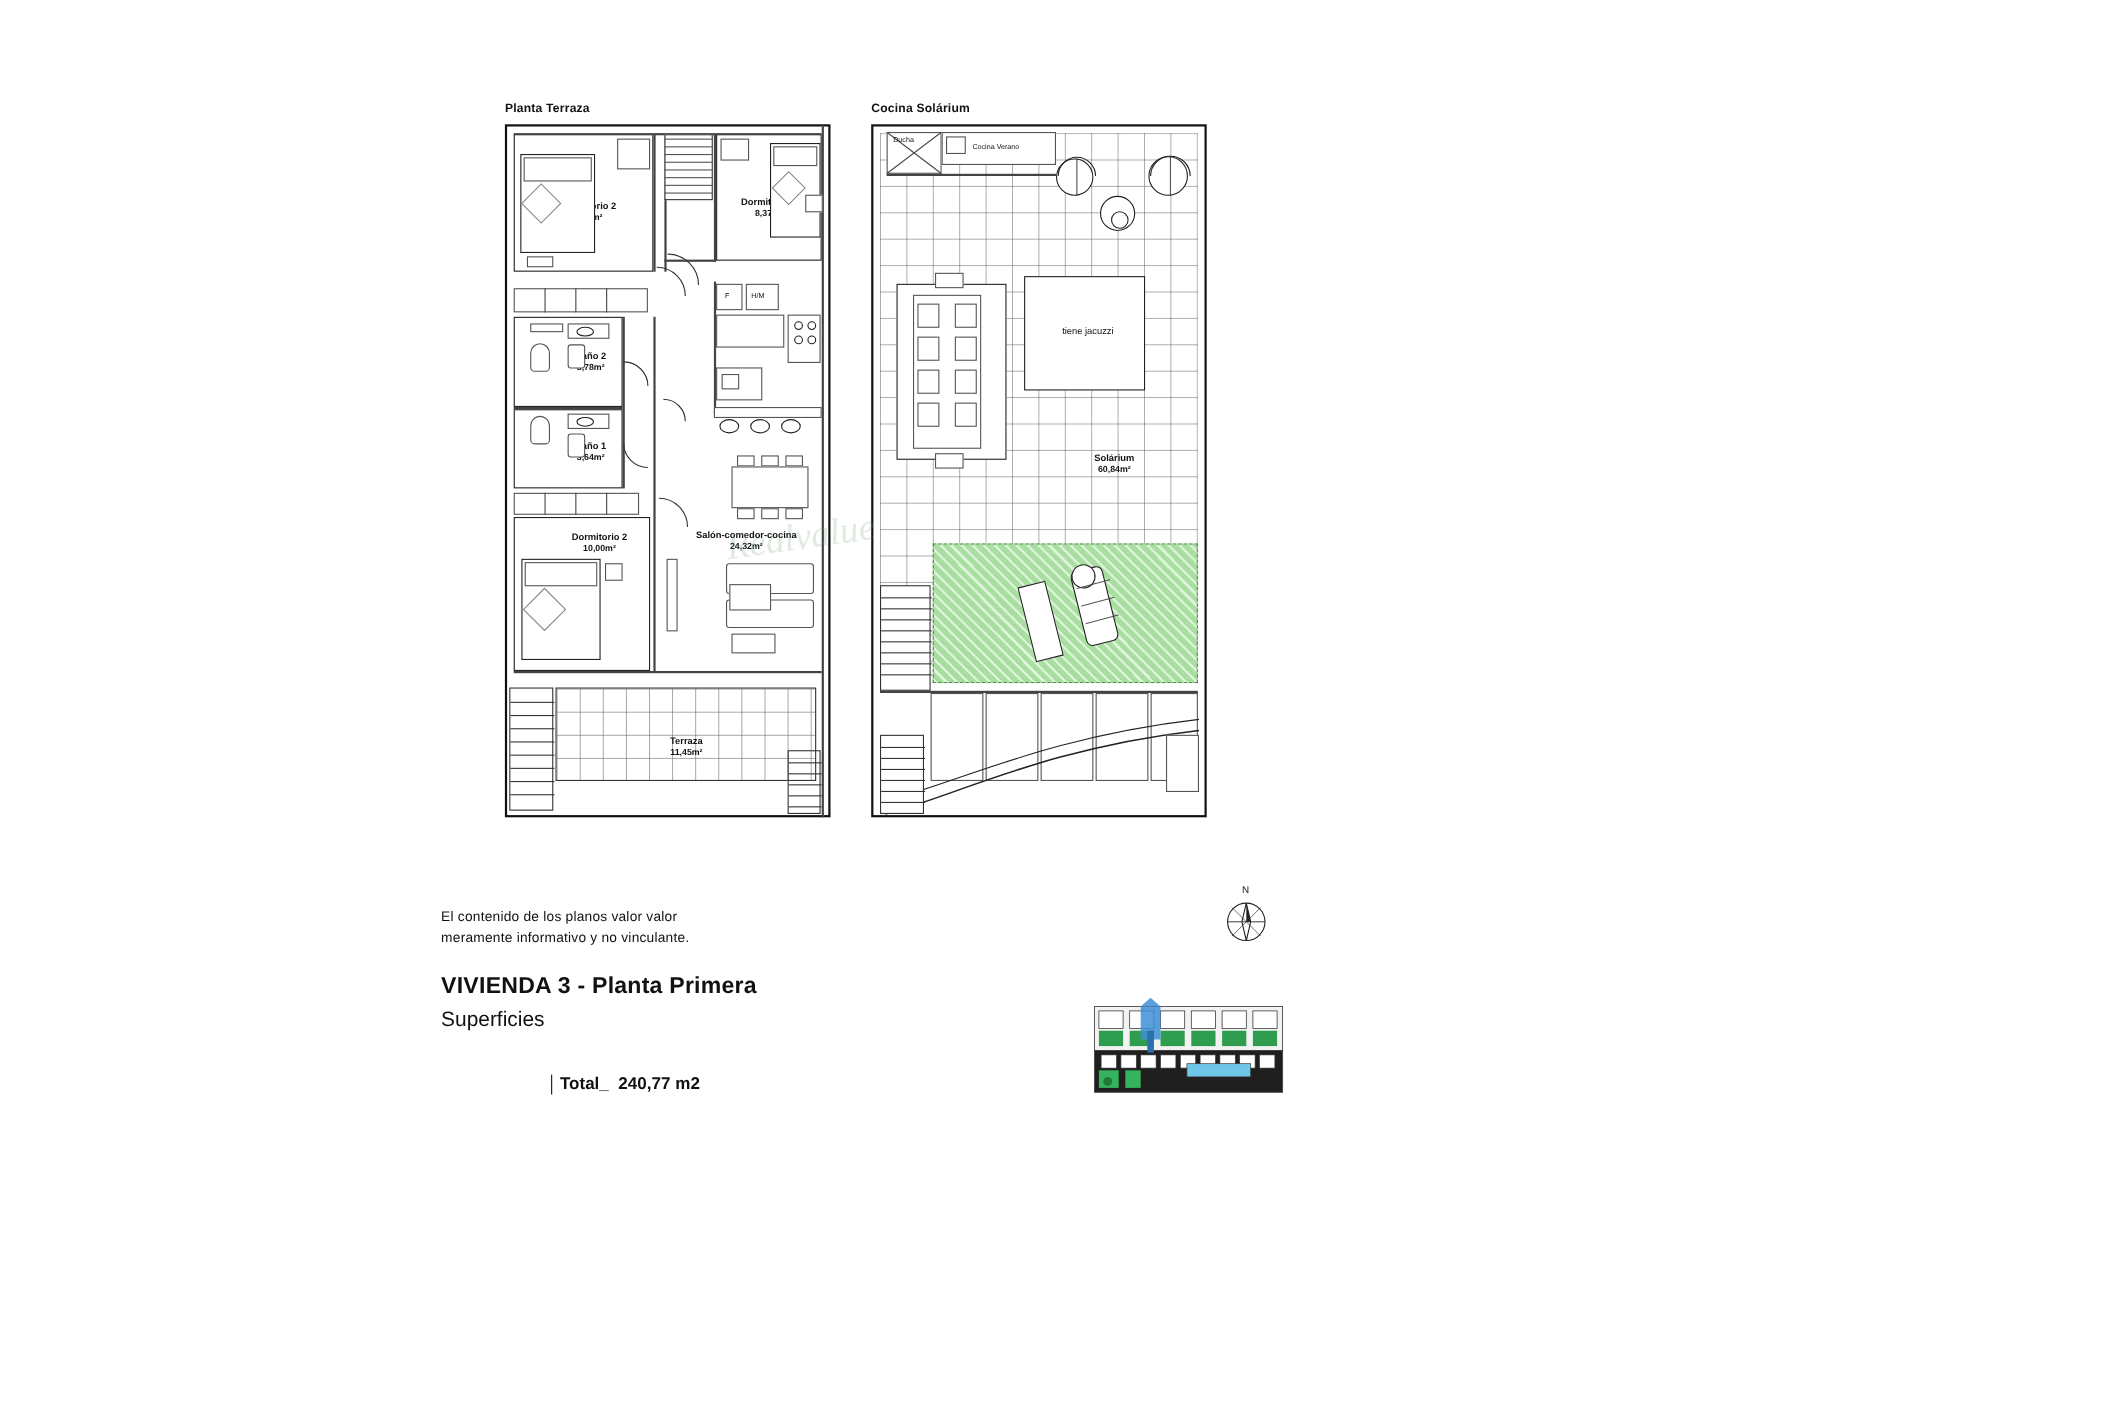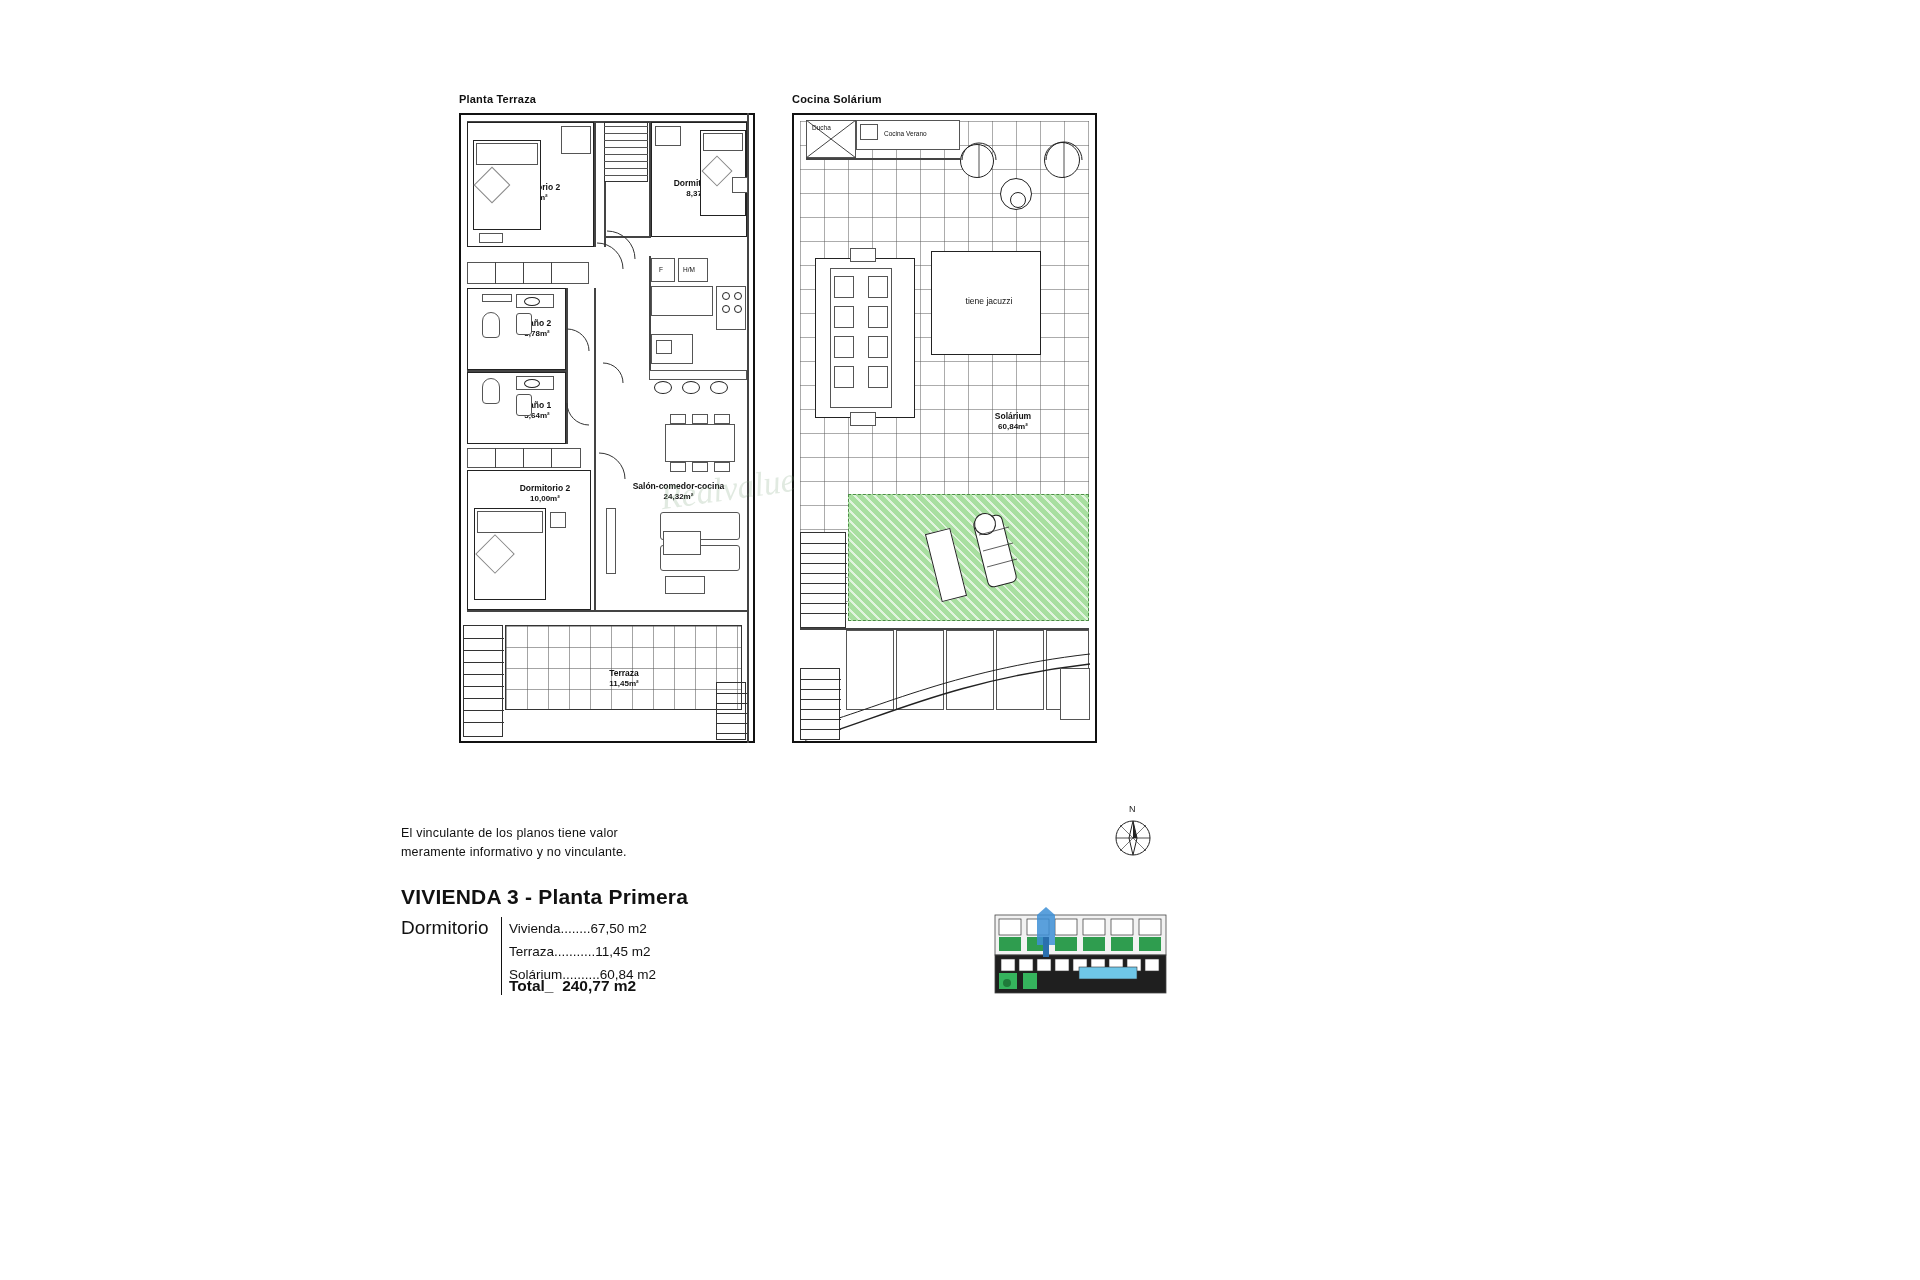--- a/index.html
+++ b/index.html
@@ -328,39 +328,28 @@
     <div style="left:0;top:30px;width:40px;height:1px;"></div>
     <div style="left:0;top:40px;width:40px;height:1px;"></div>
     <div style="left:0;top:50px;width:40px;height:1px;"></div>
     <div style="left:0;top:60px;width:40px;height:1px;"></div>
   </div>
   <div class="furn thin" style="left:1060px;top:668px;width:30px;height:52px;"></div>
 
   <div class="watermark" style="left:660px;top:470px;">Realvalue</div>
 
   <div class="disclaimer" style="left:401px;top:824px;">
-    <div>El vinculante de los planos tiene valor</div>
+    <div>El contenido de los planos valor valor</div>
     <div>meramente informativo y no vinculante.</div>
   </div>
 
   <div class="title" style="left:401px;top:885px;">VIVIENDA 3 - Planta Primera</div>
 
-  <div class="superf-label" style="left:401px;top:917px;">Dormitorio</div>
-
-  <div class="superf-list" style="left:501px;top:917px;">
-    <div>
-      <span>Vivienda</span><span>........</span><span>67,50 m2</span>
-    </div>
-    <div>
-      <span>Terraza</span><span>...........</span><span>11,45 m2</span>
-    </div>
-    <div>
-      <span>Solárium</span><span>..........</span><span>60,84 m2</span>
-    </div>
-  </div>
+  <div class="superf-label" style="left:401px;top:917px;">Superficies</div>
+
 
   <div class="superf-total" style="left:501px;top:977px;">
     <span>Total_</span>&nbsp;&nbsp;<span>240,77 m2</span>
   </div>
 
   <div class="compass" style="left:1098px;top:800px;">
     <svg width="70" height="70" viewBox="0 0 70 70">
       <circle cx="35" cy="38" r="17" fill="none" stroke="#222" stroke-width="1"></circle>
       <path d="M35 21 L39 38 L35 55 L31 38 Z" fill="#fff" stroke="#222" stroke-width="1"></path>
       <path d="M35 21 L39 38 L35 38 Z" fill="#222"></path>

